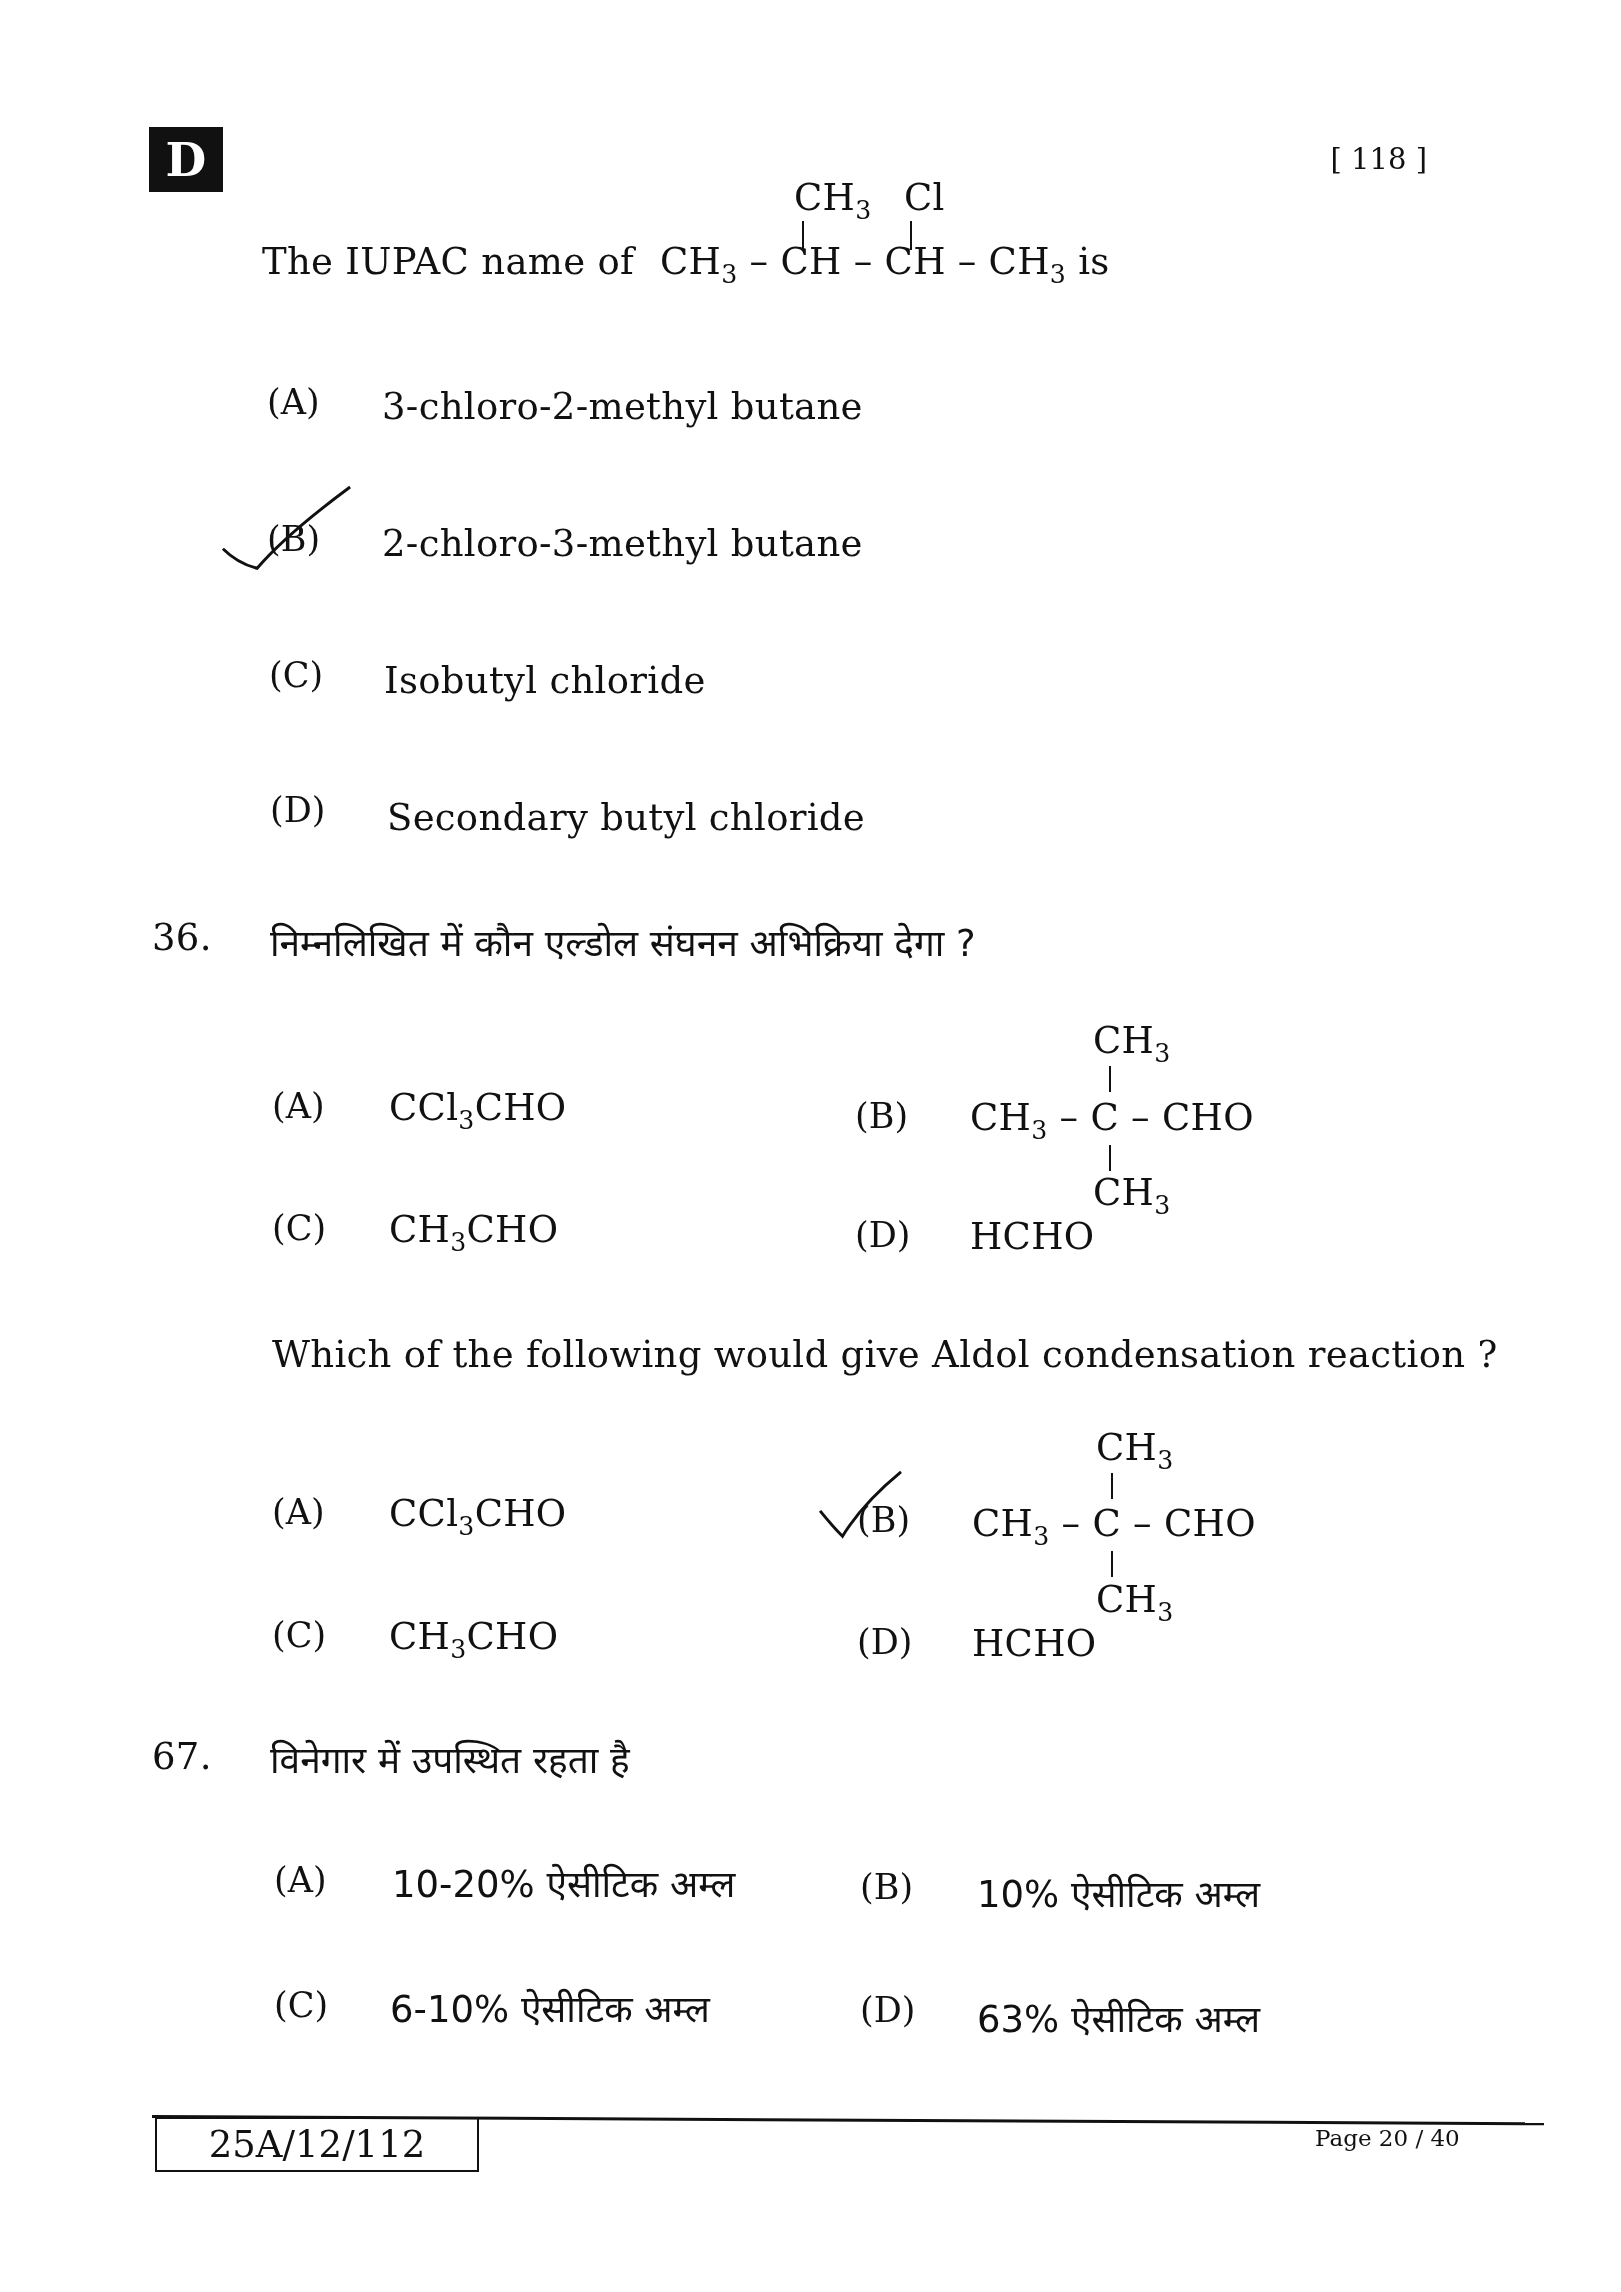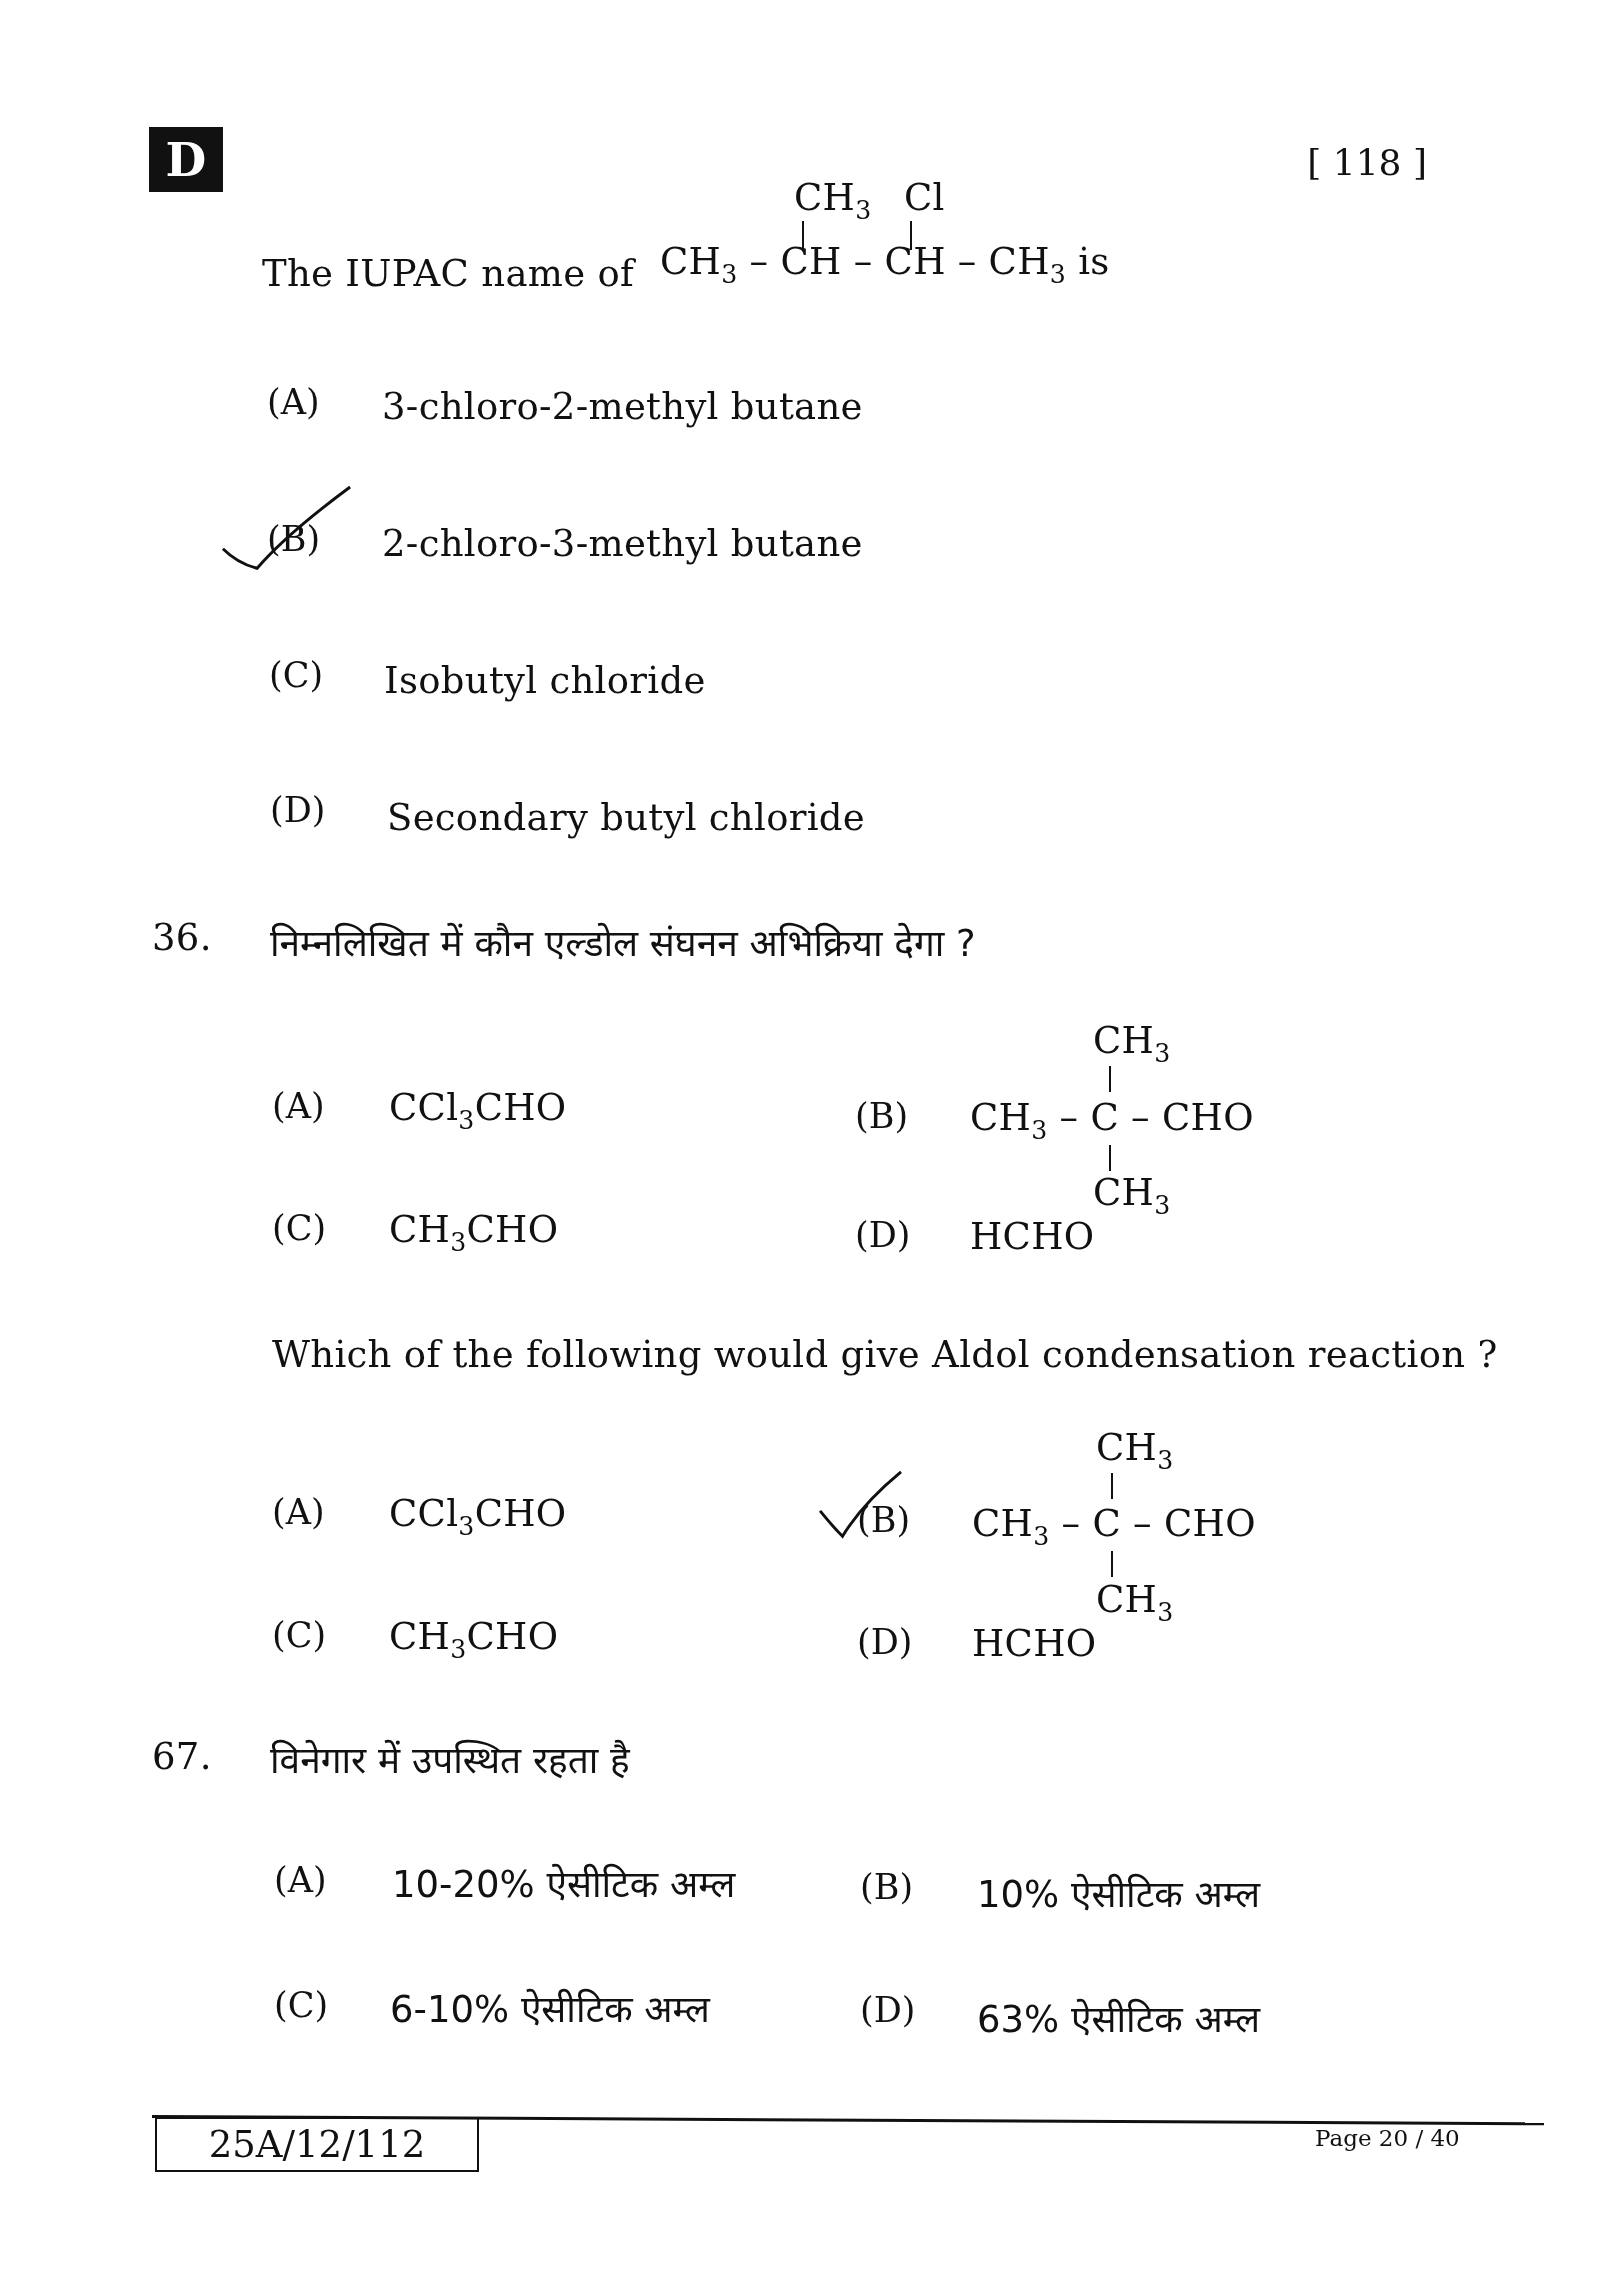--- a/index.html
+++ b/index.html
@@ -5,38 +5,38 @@
   html, body { margin:0; padding:0; background:#ffffff; }
   body { width:1621px; height:2293px; position:relative; overflow:hidden;
          font-family:"DejaVu Serif","Liberation Serif",serif; color:#111; }
   .abs { position:absolute; white-space:nowrap; }
   .txt { font-size:37px; letter-spacing:0.3px; }
   .lbl { font-size:35px; }
   sub { font-size:0.68em; vertical-align:-0.35em; line-height:0; }
   .set-badge { left:149px; top:127px; width:74px; height:65px; background:#111; color:#fff;
                font-weight:bold; font-size:47px; text-align:center; line-height:65px;
                font-family:"DejaVu Serif",serif; }
-  .code { right:194px; top:142px; font-size:36px; }
+  .code { right:194px; top:142px; font-size:29px; }
   .bond-v { position:absolute; width:2px; background:#111; }
   .footer-line { position:absolute; left:152px; top:2115px; width:1392px; height:2.9px; background:#111;
                  transform:rotate(0.3deg); transform-origin:left; }
   .footer-box { left:155px; top:2117px; width:320px; height:51px; border:2.9px solid #111;
                 font-size:37px; text-align:center; line-height:51px; }
   .page-num { left:1315px; top:2125px; font-size:23px; }
   .hindi { font-family:"DejaVu Sans","Liberation Sans",sans-serif; font-size:37px; }
   .tick { position:absolute; }
 </style>
 </head>
 <body>
 
 <div class="abs set-badge">D</div>
 <div class="abs code">[ 118 ]</div>
 
 <div>
-  <div class="abs txt" style="left:262px; top:252px;">The IUPAC name of</div>
+  <div class="abs txt" style="left:262px; top:240px;">The IUPAC name of</div>
   <div class="abs txt" style="left:660px; top:240px;">CH<sub>3</sub> – CH – CH – CH<sub>3</sub> is</div>
   <div class="abs txt" style="left:794px; top:176px;">CH<sub>3</sub></div>
   <div class="abs txt" style="left:904px; top:176px;">Cl</div>
   <div class="bond-v" style="left:802px; top:221px; height:29px;"></div>
   <div class="bond-v" style="left:910px; top:221px; height:29px;"></div>
 
   <div>
     <div class="abs lbl" style="left:267px; top:382px;">(A)</div>
     <div class="abs txt" style="left:382px; top:385px;">3-chloro-2-methyl butane</div>
   </div>

